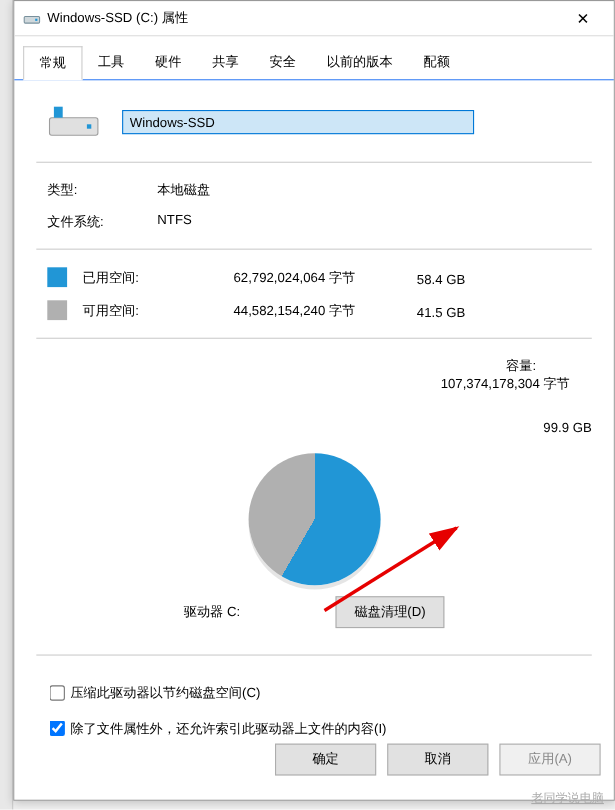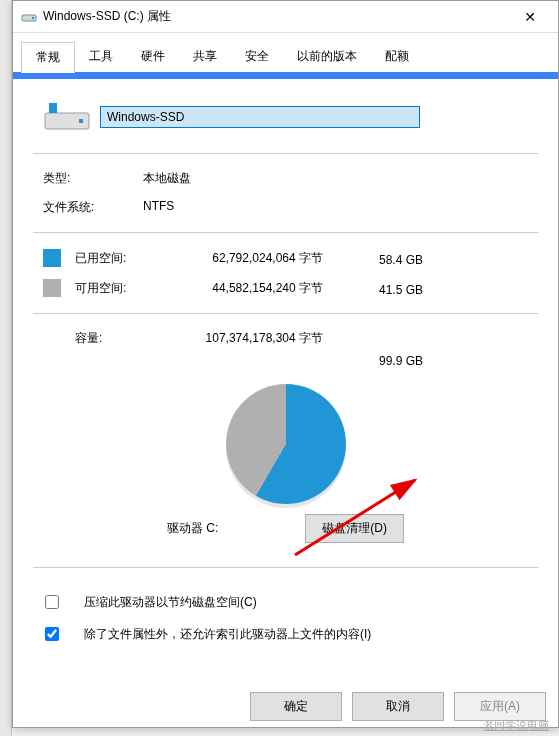--- a/index.html
+++ b/index.html
@@ -2,53 +2,53 @@
 <html><head>
 <meta charset="utf-8">
 <style>
   * { box-sizing: border-box; }
   body { margin: 0; font-family: "Microsoft YaHei", "Segoe UI", sans-serif; font-size: 12px; color: #000; background: #f0f0f0; width: 559px; height: 736px; overflow: hidden; position: relative; }
   .window { position: absolute; left: 12px; top: 0; width: 547px; height: 728px; background: #fff; border: 1px solid #999; box-shadow: 0 2px 8px rgba(0,0,0,0.2); }
   .titlebar { height: 32px; display: flex; align-items: center; padding: 0 8px; border-bottom: 1px solid #ddd; }
   .titlebar .icon { width: 16px; height: 16px; margin-right: 6px; }
   .titlebar .title { flex: 1; font-size: 12px; }
   .titlebar .close { width: 40px; height: 32px; display: flex; align-items: center; justify-content: center; font-size: 14px; cursor: pointer; }
-  .tabs { display: flex; padding: 4px 8px 0 8px; margin-top: 4px; border-bottom: 7px solid #3b82f6; }
+  .tabs { display: flex; padding: 4px 8px 0 8px; margin-top: 4px; border-bottom: 1px solid #3b82f6; }
   .tab { padding: 6px 14px; font-size: 12px; cursor: pointer; position: relative; top: 1px; }
   .tab.active { border: 1px solid #ccc; border-bottom: 1px solid #fff; background: #fff; }
   .content { padding: 14px 20px; }
-  .drive-head { display: flex; align-items: center; gap: 9px; margin: 6px 0 18px 0; padding-left: 10px; }
+  .drive-head { display: flex; align-items: center; gap: 20px; margin: 6px 0 18px 0; padding-left: 10px; }
   .drive-icon { width: 48px; height: 36px; }
   .drive-name { border: 1px solid #0078d7; background: #cde6f7; padding: 3px 6px; width: 320px; font-size: 12px; color: #000; }
   hr.sep { border: none; border-top: 1px solid #ccc; margin: 10px 0; }
   .kv { display: flex; padding: 6px 0 6px 10px; }
   .kv .k { width: 100px; }
   .kv .v { }
   .space-rows { padding-left: 10px; }
   .space-row { display: flex; align-items: flex-end; padding: 6px 0; }
   .swatch { width: 18px; height: 18px; margin-right: 14px; }
   .swatch.used { background: #2196d6; }
   .swatch.free { background: #b0b0b0; }
   .space-row .label { width: 78px; }
   .space-row .bytes { width: 190px; text-align: right; padding-right: 20px; }
   .space-row .human { width: 80px; text-align: right; }
-  .cap-row { display: flex; align-items: flex-start; padding: 6px 0 6px 42px; }
+  .cap-row { display: flex; align-items: flex-end; padding: 6px 0 6px 42px; flex-direction: column; }
   .cap-row .label { width: 78px; }
   .cap-row .bytes { width: 190px; text-align: right; padding-right: 20px; }
   .cap-row .human { width: 80px; text-align: right; margin-top: 24px; }
   .pie-wrap { display: flex; justify-content: center; margin: 10px 0 6px 0; }
   .pie { width: 120px; height: 120px; border-radius: 50%; background: conic-gradient(#2196d6 0deg 210deg, #b0b0b0 210deg 360deg); box-shadow: 0 4px 0 rgba(0,0,0,0.1); }
   .cleanup-row { display: flex; align-items: center; justify-content: center; gap: 87px; margin: 10px 0 24px 0; }
   .cleanup-row .dlabel { }
   .btn { background: #e1e1e1; border: 1px solid #adadad; padding: 5px 16px; font-size: 12px; cursor: pointer; }
   .btn.cleanup { }
   .checks { padding: 8px 0 0 8px; }
-  .check { display: flex; align-items: center; padding: 6px 0; gap: 22px; font-size: 12px; }
+  .check { display: flex; align-items: center; padding: 6px 0; gap: 2px; font-size: 12px; }
   .check input { width: 14px; height: 14px; }
-  .footer { position: absolute; bottom: 6px; right: 12px; display: flex; gap: 10px; }
+  .footer { position: absolute; bottom: 22px; right: 12px; display: flex; gap: 10px; }
   .footer .btn { width: 92px; text-align: center; }
   .footer .btn.disabled { color: #888; background: #f0f0f0; }
   .arrow { position: absolute; pointer-events: none; }
   .watermark { position: absolute; right: 10px; bottom: 3px; font-size: 11px; color: #aaa; text-decoration: underline; }
   .left-crop { position:absolute; left:0; top:0; width:12px; height:100%; background:#e8e8e8; border-right:1px solid #ccc;}
 </style>
 </head>
 <body>
 
 <div class="left-crop"></div>

